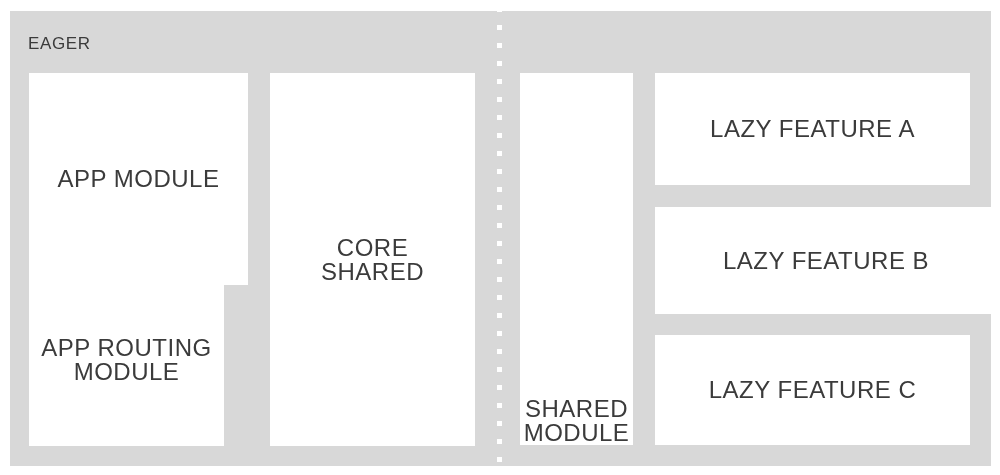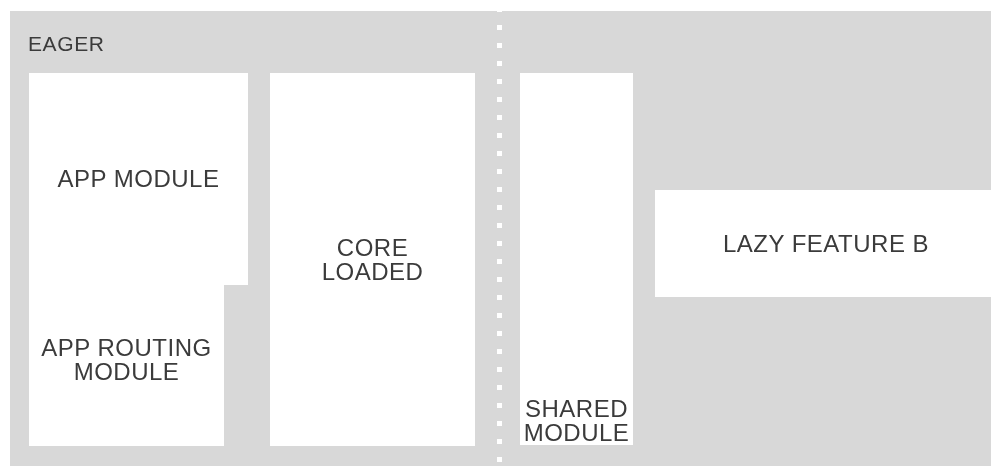--- a/index.html
+++ b/index.html
@@ -38,21 +38,21 @@
       var(--divider-dots, #ffffff) 5px,
       transparent 5px,
       transparent 18px
     );
   }
   .header {
     position: absolute;
     top: 33px;
     height: 22px;
     line-height: 22px;
-    font-size: 21px;
+    font-size: 17px;
     letter-spacing: 0.6px;
     color: var(--text, #3b3b3b);
     white-space: nowrap;
   }
   .header-eager { left: 28px; }
   .header-application { left: 497px; transform: translateX(-50%); }
   .header-lazy { right: 30px; }
   .box {
     position: absolute;
     background: var(--box, #ffffff);
@@ -66,21 +66,21 @@
     letter-spacing: 0.5px;
     color: var(--text, #3b3b3b);
     text-align: center;
     white-space: pre-line;
   }
   .box-app         { left: 29px;  top: 73px;  width: 219px; height: 212px; }
   .box-app-routing { left: 29px;  top: 273px; width: 195px; height: 173px; }
   .box-core        { left: 270px; top: 73px;  width: 205px; height: 373px; }
   .box-shared      { left: 520px; top: 73px;  width: 113px; height: 372px; align-items: flex-end; }
   .box-lazy-a      { left: 655px; top: 73px;  width: 315px; height: 112px; }
-  .box-lazy-b      { left: 655px; top: 190px; width: 342px; height: 107px; }
+  .box-lazy-b      { left: 655px; top: 207px; width: 342px; height: 107px; }
   .box-lazy-c      { left: 655px; top: 335px; width: 315px; height: 110px; }
 </style>
 </head>
 <body>
 
 <div class="canvas">
 
   <div class="panel"></div>
 
   <div class="dotted-line"></div>
@@ -93,27 +93,33 @@
     <span class="box-label">APP MODULE</span>
   </div>
 
   <div class="box box-app-routing">
     <span class="box-label">APP ROUTING
 MODULE</span>
   </div>
 
   <div class="box box-core">
     <span class="box-label">CORE
-LOADED</span>
+SHARED</span>
   </div>
 
   <div class="box box-shared">
     <span class="box-label">SHARED
 MODULE</span>
   </div>
 
+  <div class="box box-lazy-a">
+    <span class="box-label">LAZY FEATURE A</span>
+  </div>
 
   <div class="box box-lazy-b">
     <span class="box-label">LAZY FEATURE B</span>
   </div>
 
+  <div class="box box-lazy-c">
+    <span class="box-label">LAZY FEATURE C</span>
+  </div>
 
 </div>
 
 </body></html>

